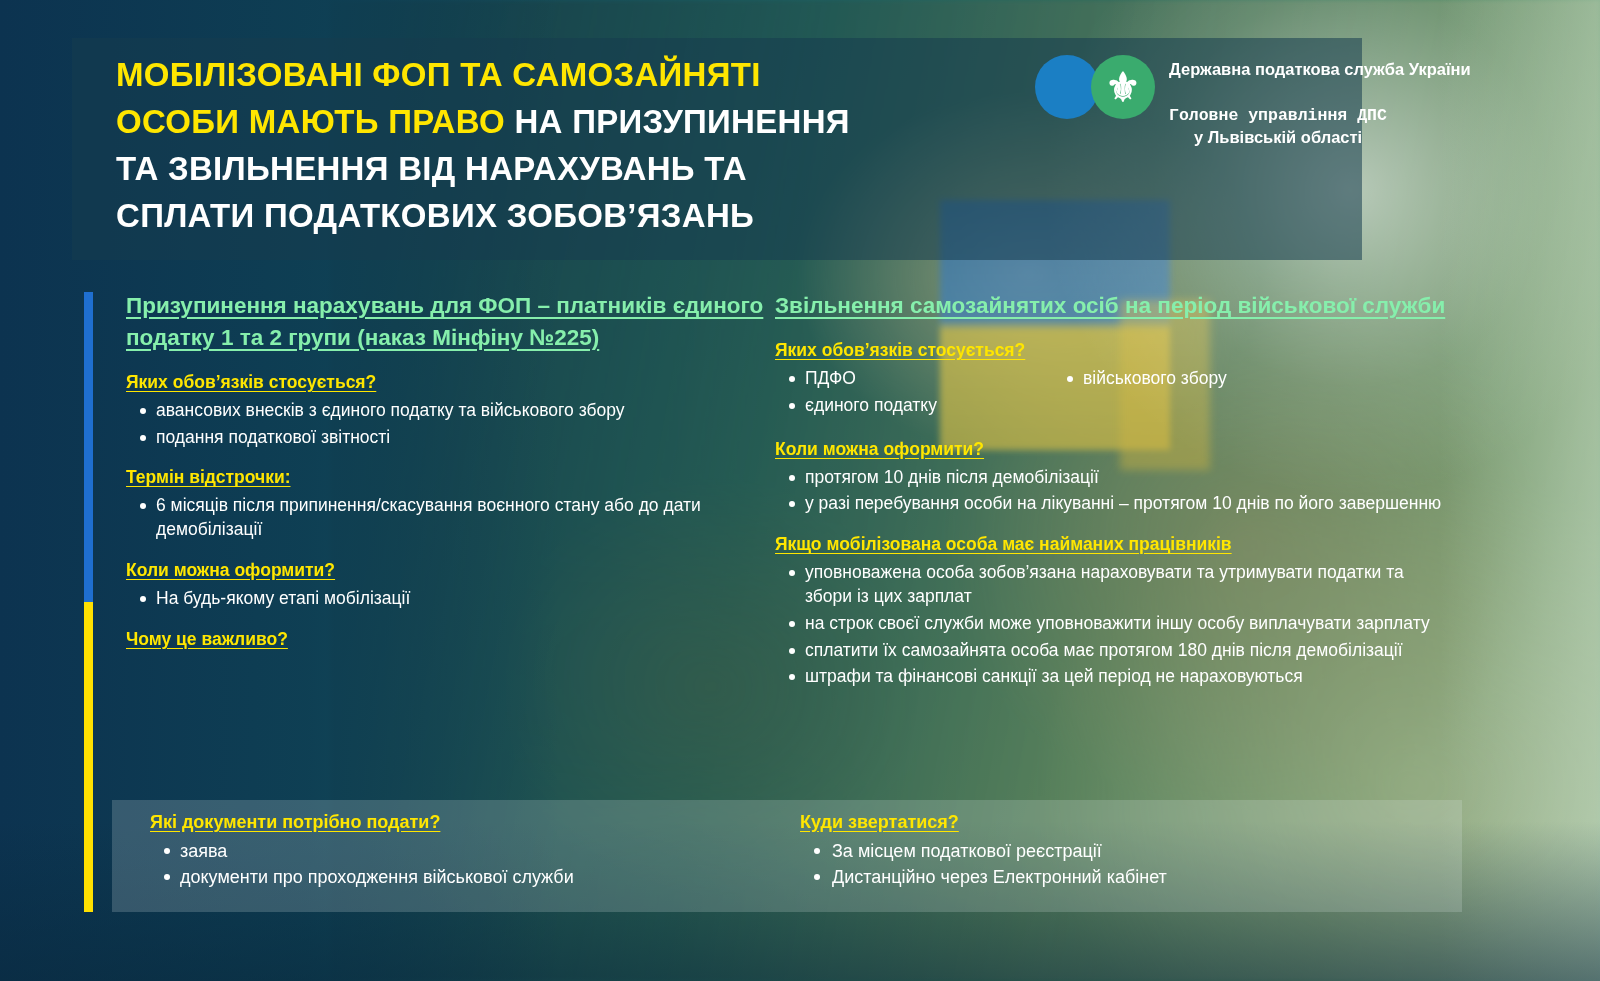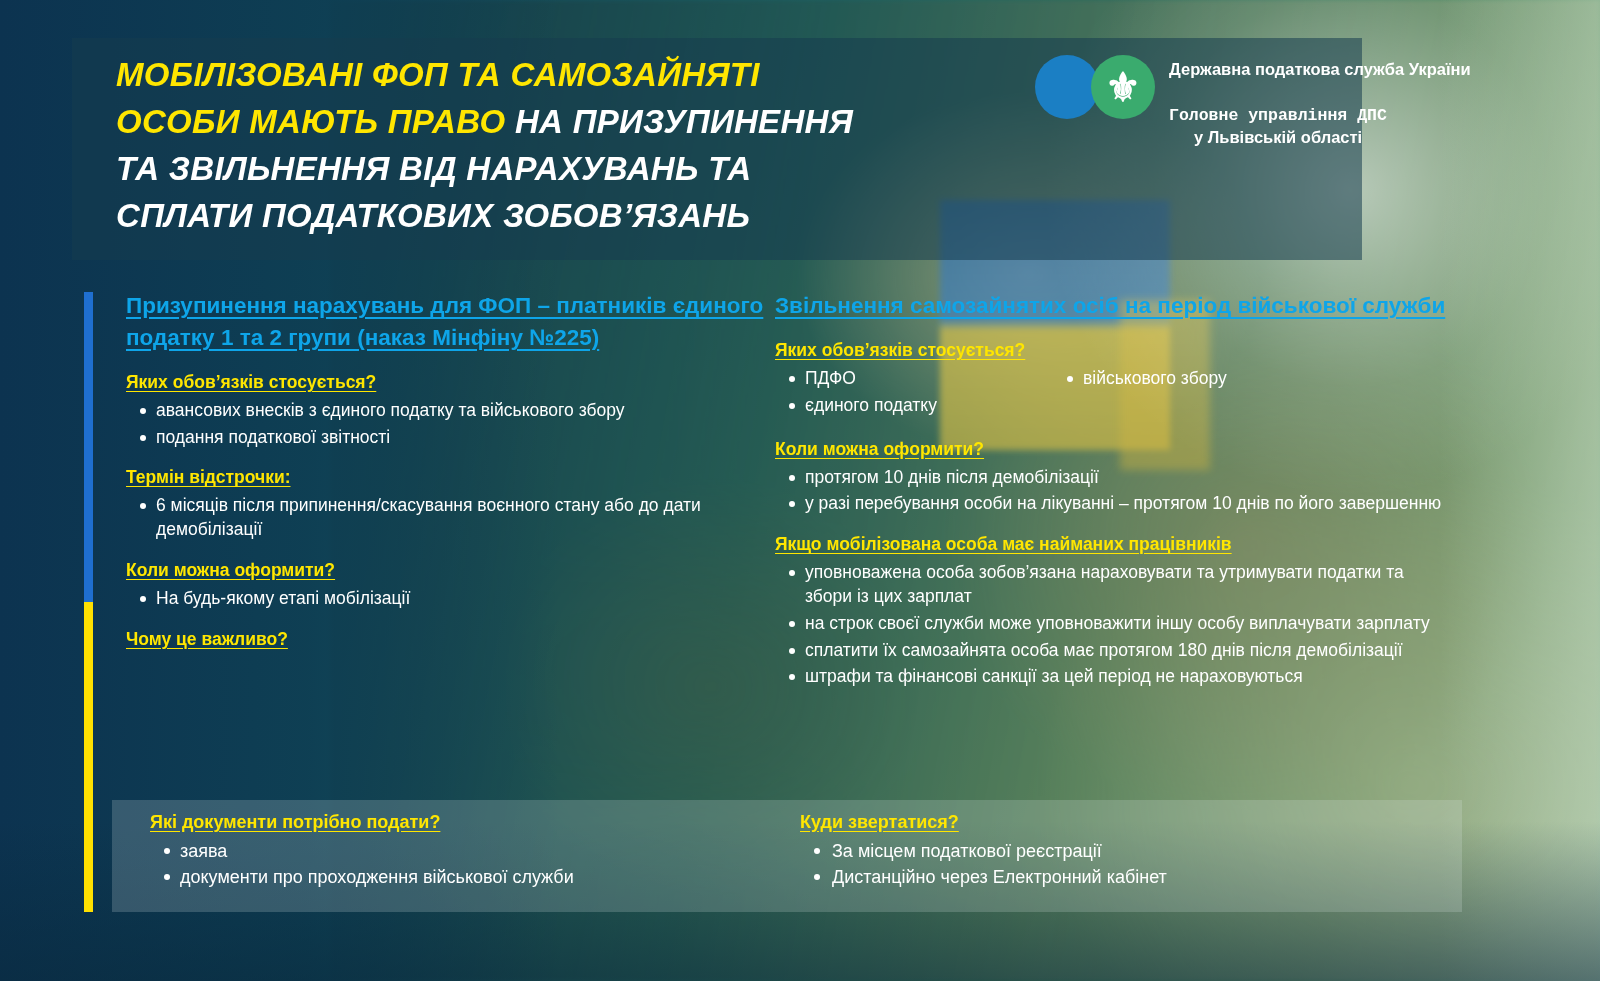--- a/index.html
+++ b/index.html
@@ -89,21 +89,20 @@
   .title {
     position: absolute;
     left: 116px; top: 52px;
     width: 920px;
     font-size: 33px;
     font-weight: bold;
     line-height: 1.42;
     letter-spacing: 0.3px;
     color: #ffffff;
     text-transform: uppercase;
-    font-style: italic;
   }
   .title .hl { color: #ffe600; }
 
   .logo-block {
     position: absolute;
     left: 1035px; top: 55px;
     display: flex;
     align-items: flex-start;
     gap: 14px;
   }
@@ -145,21 +144,21 @@
     position: absolute;
     color: #ffffff;
   }
   .col-left { left: 126px; top: 290px; width: 640px; }
   .col-right { left: 775px; top: 290px; width: 680px; }
 
   .col-head {
     font-size: 22.5px;
     font-weight: bold;
     line-height: 1.42;
-    color: #0ea5e9;
+    color: #86efac;
     text-decoration: underline;
     text-underline-offset: 4px;
     margin-bottom: 16px;
   }
 
   .sub {
     font-size: 17.5px;
     font-weight: bold;
     color: #ffe600;
     text-decoration: underline;

